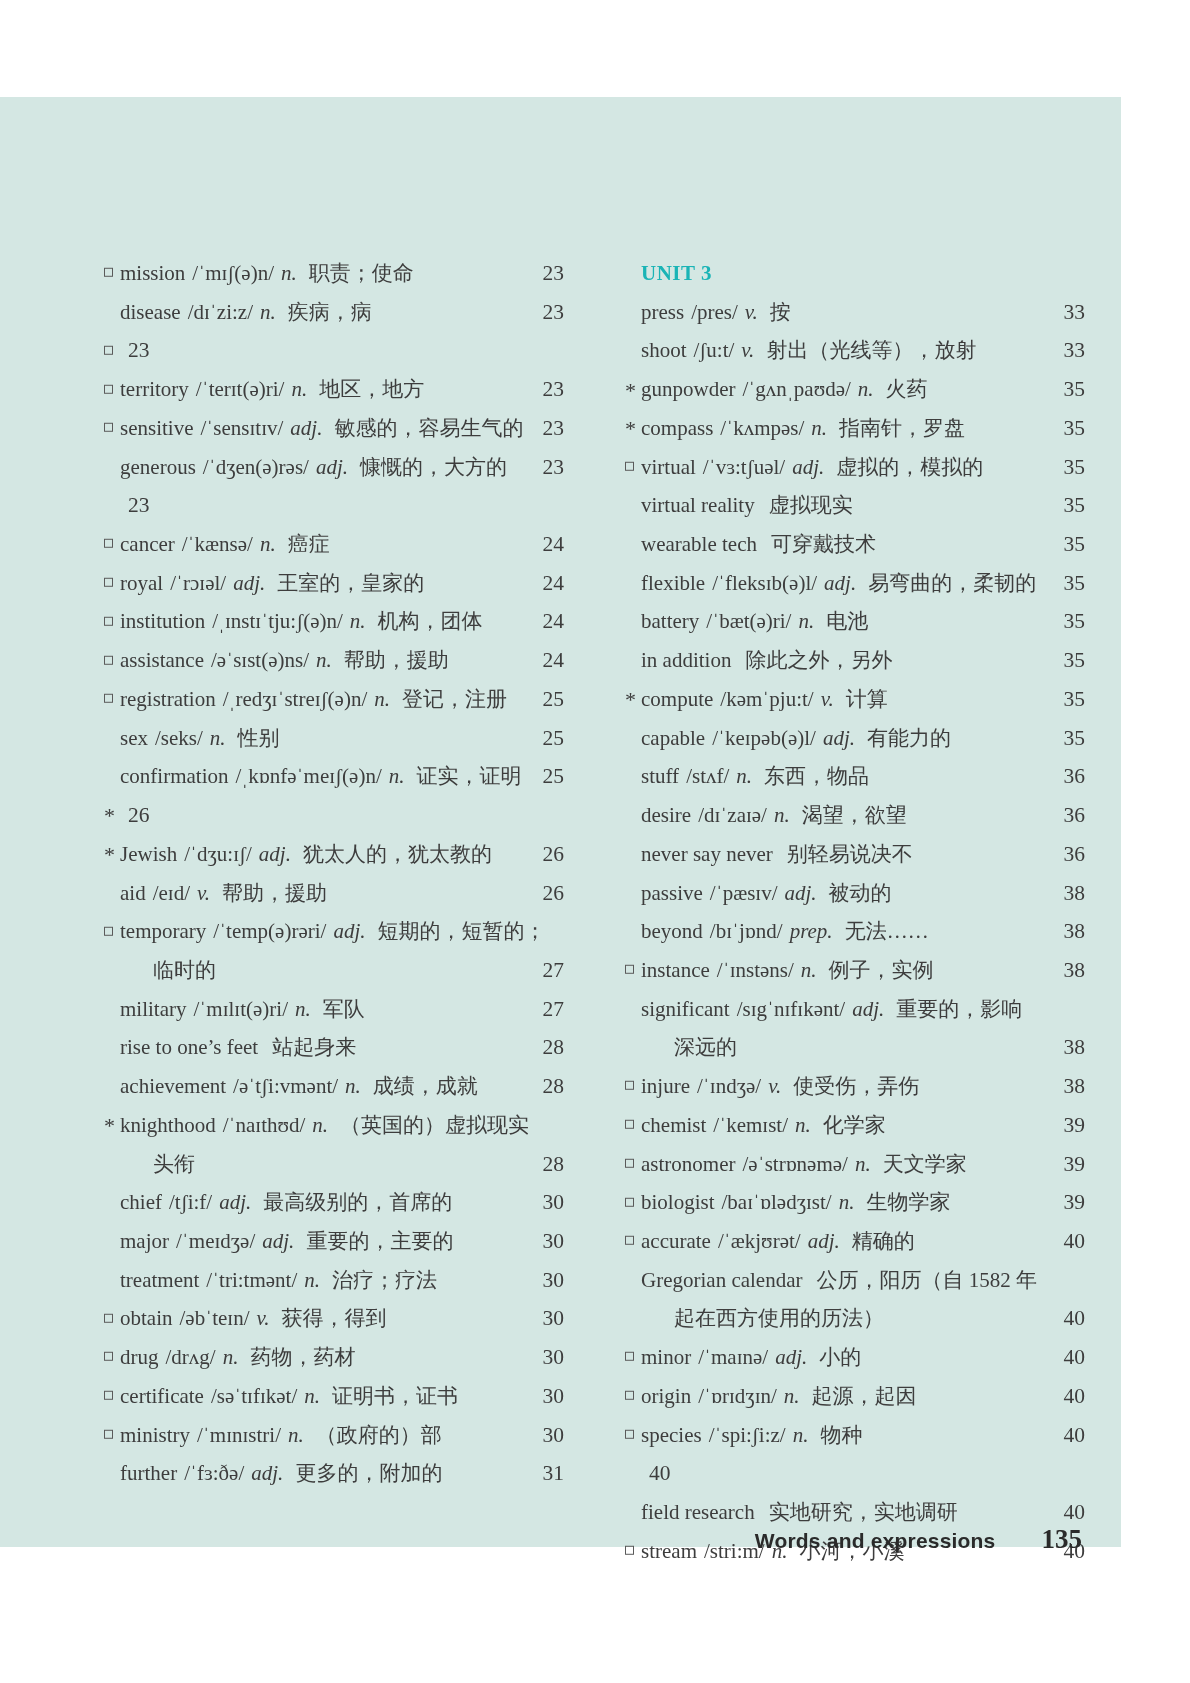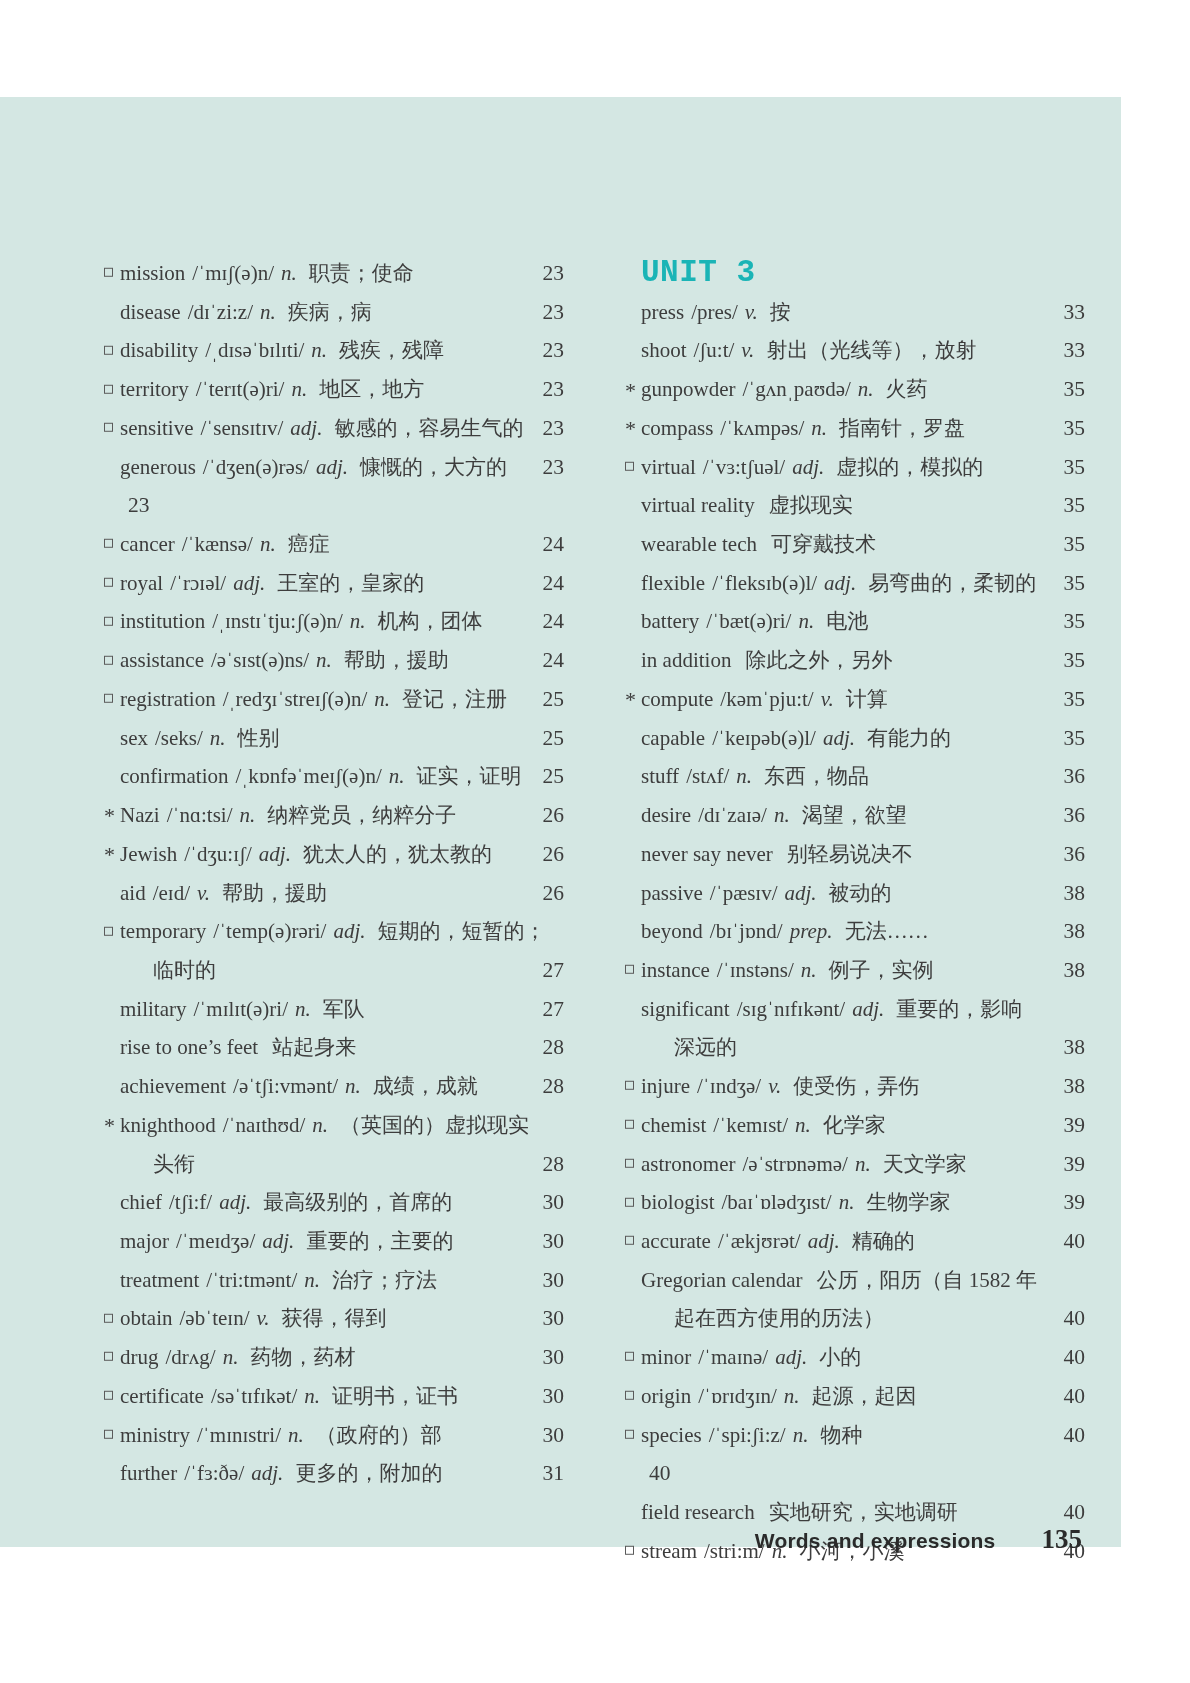--- a/index.html
+++ b/index.html
@@ -37,22 +37,22 @@
   .marker.star{
     top:50%;transform:translateY(-46%);font-size:22px;line-height:1;
   }
   .en{}
   .ph{margin-left:7px;}
   .pos{margin-left:7px;font-style:italic;}
   .zh{margin-left:12px;}
   .zh.wide{margin-left:14px;text-align:center;}
   .unit-header{
     height:38.72px;line-height:38.72px;padding-left:16px;
-    font-family:Liberation Mono, monospace;
-    font-weight:bold;font-size:31px;color:var(--accent);letter-spacing:0.5px;
+    font-family:Liberation Serif, serif;
+    font-weight:bold;font-size:21px;color:var(--accent);letter-spacing:0.5px;
   }
   .footer{
     position:absolute;top:1524px;right:108px;
     display:flex;align-items:baseline;gap:46px;
     font-family:"Liberation Sans","DejaVu Sans",sans-serif;
     font-weight:bold;color:var(--footer);
   }
   .footer .label{font-size:21px;letter-spacing:0.2px;}
   .footer .num{font-size:27px;font-family:Liberation Serif, serif;}
 </style>
@@ -65,21 +65,20 @@
         <span class="marker box"></span>
         <span class="txt"><span class="en">mission</span><span class="ph">/ˈmɪʃ(ə)n/</span><span class="pos">n.</span><span class="zh">职责；使命</span></span>
         <span class="page-ref">23</span>
       </div>
       <div class="row">
         <span class="txt"><span class="en">disease</span><span class="ph">/dɪˈzi:z/</span><span class="pos">n.</span><span class="zh">疾病，病</span></span>
         <span class="page-ref">23</span>
       </div>
       <div class="row">
         <span class="marker box"></span>
-        <span class="txt"><span class="en">disability</span><span class="ph">/ˌdɪsəˈbɪlɪti/</span><span class="pos">n.</span><span class="zh">残疾，残障</span></span>
         <span class="page-ref">23</span>
       </div>
       <div class="row">
         <span class="marker box"></span>
         <span class="txt"><span class="en">territory</span><span class="ph">/ˈterɪt(ə)ri/</span><span class="pos">n.</span><span class="zh">地区，地方</span></span>
         <span class="page-ref">23</span>
       </div>
       <div class="row">
         <span class="marker box"></span>
         <span class="txt"><span class="en">sensitive</span><span class="ph">/ˈsensɪtɪv/</span><span class="pos">adj.</span><span class="zh">敏感的，容易生气的</span></span>
@@ -120,21 +119,20 @@
       <div class="row">
         <span class="txt"><span class="en">sex</span><span class="ph">/seks/</span><span class="pos">n.</span><span class="zh">性别</span></span>
         <span class="page-ref">25</span>
       </div>
       <div class="row">
         <span class="txt"><span class="en">confirmation</span><span class="ph">/ˌkɒnfəˈmeɪʃ(ə)n/</span><span class="pos">n.</span><span class="zh">证实，证明</span></span>
         <span class="page-ref">25</span>
       </div>
       <div class="row">
         <span class="marker star">*</span>
-        <span class="txt"><span class="en">Nazi</span><span class="ph">/ˈnɑ:tsi/</span><span class="pos">n.</span><span class="zh">纳粹党员，纳粹分子</span></span>
         <span class="page-ref">26</span>
       </div>
       <div class="row">
         <span class="marker star">*</span>
         <span class="txt"><span class="en">Jewish</span><span class="ph">/ˈdʒu:ɪʃ/</span><span class="pos">adj.</span><span class="zh">犹太人的，犹太教的</span></span>
         <span class="page-ref">26</span>
       </div>
       <div class="row">
         <span class="txt"><span class="en">aid</span><span class="ph">/eɪd/</span><span class="pos">v.</span><span class="zh">帮助，援助</span></span>
         <span class="page-ref">26</span>

